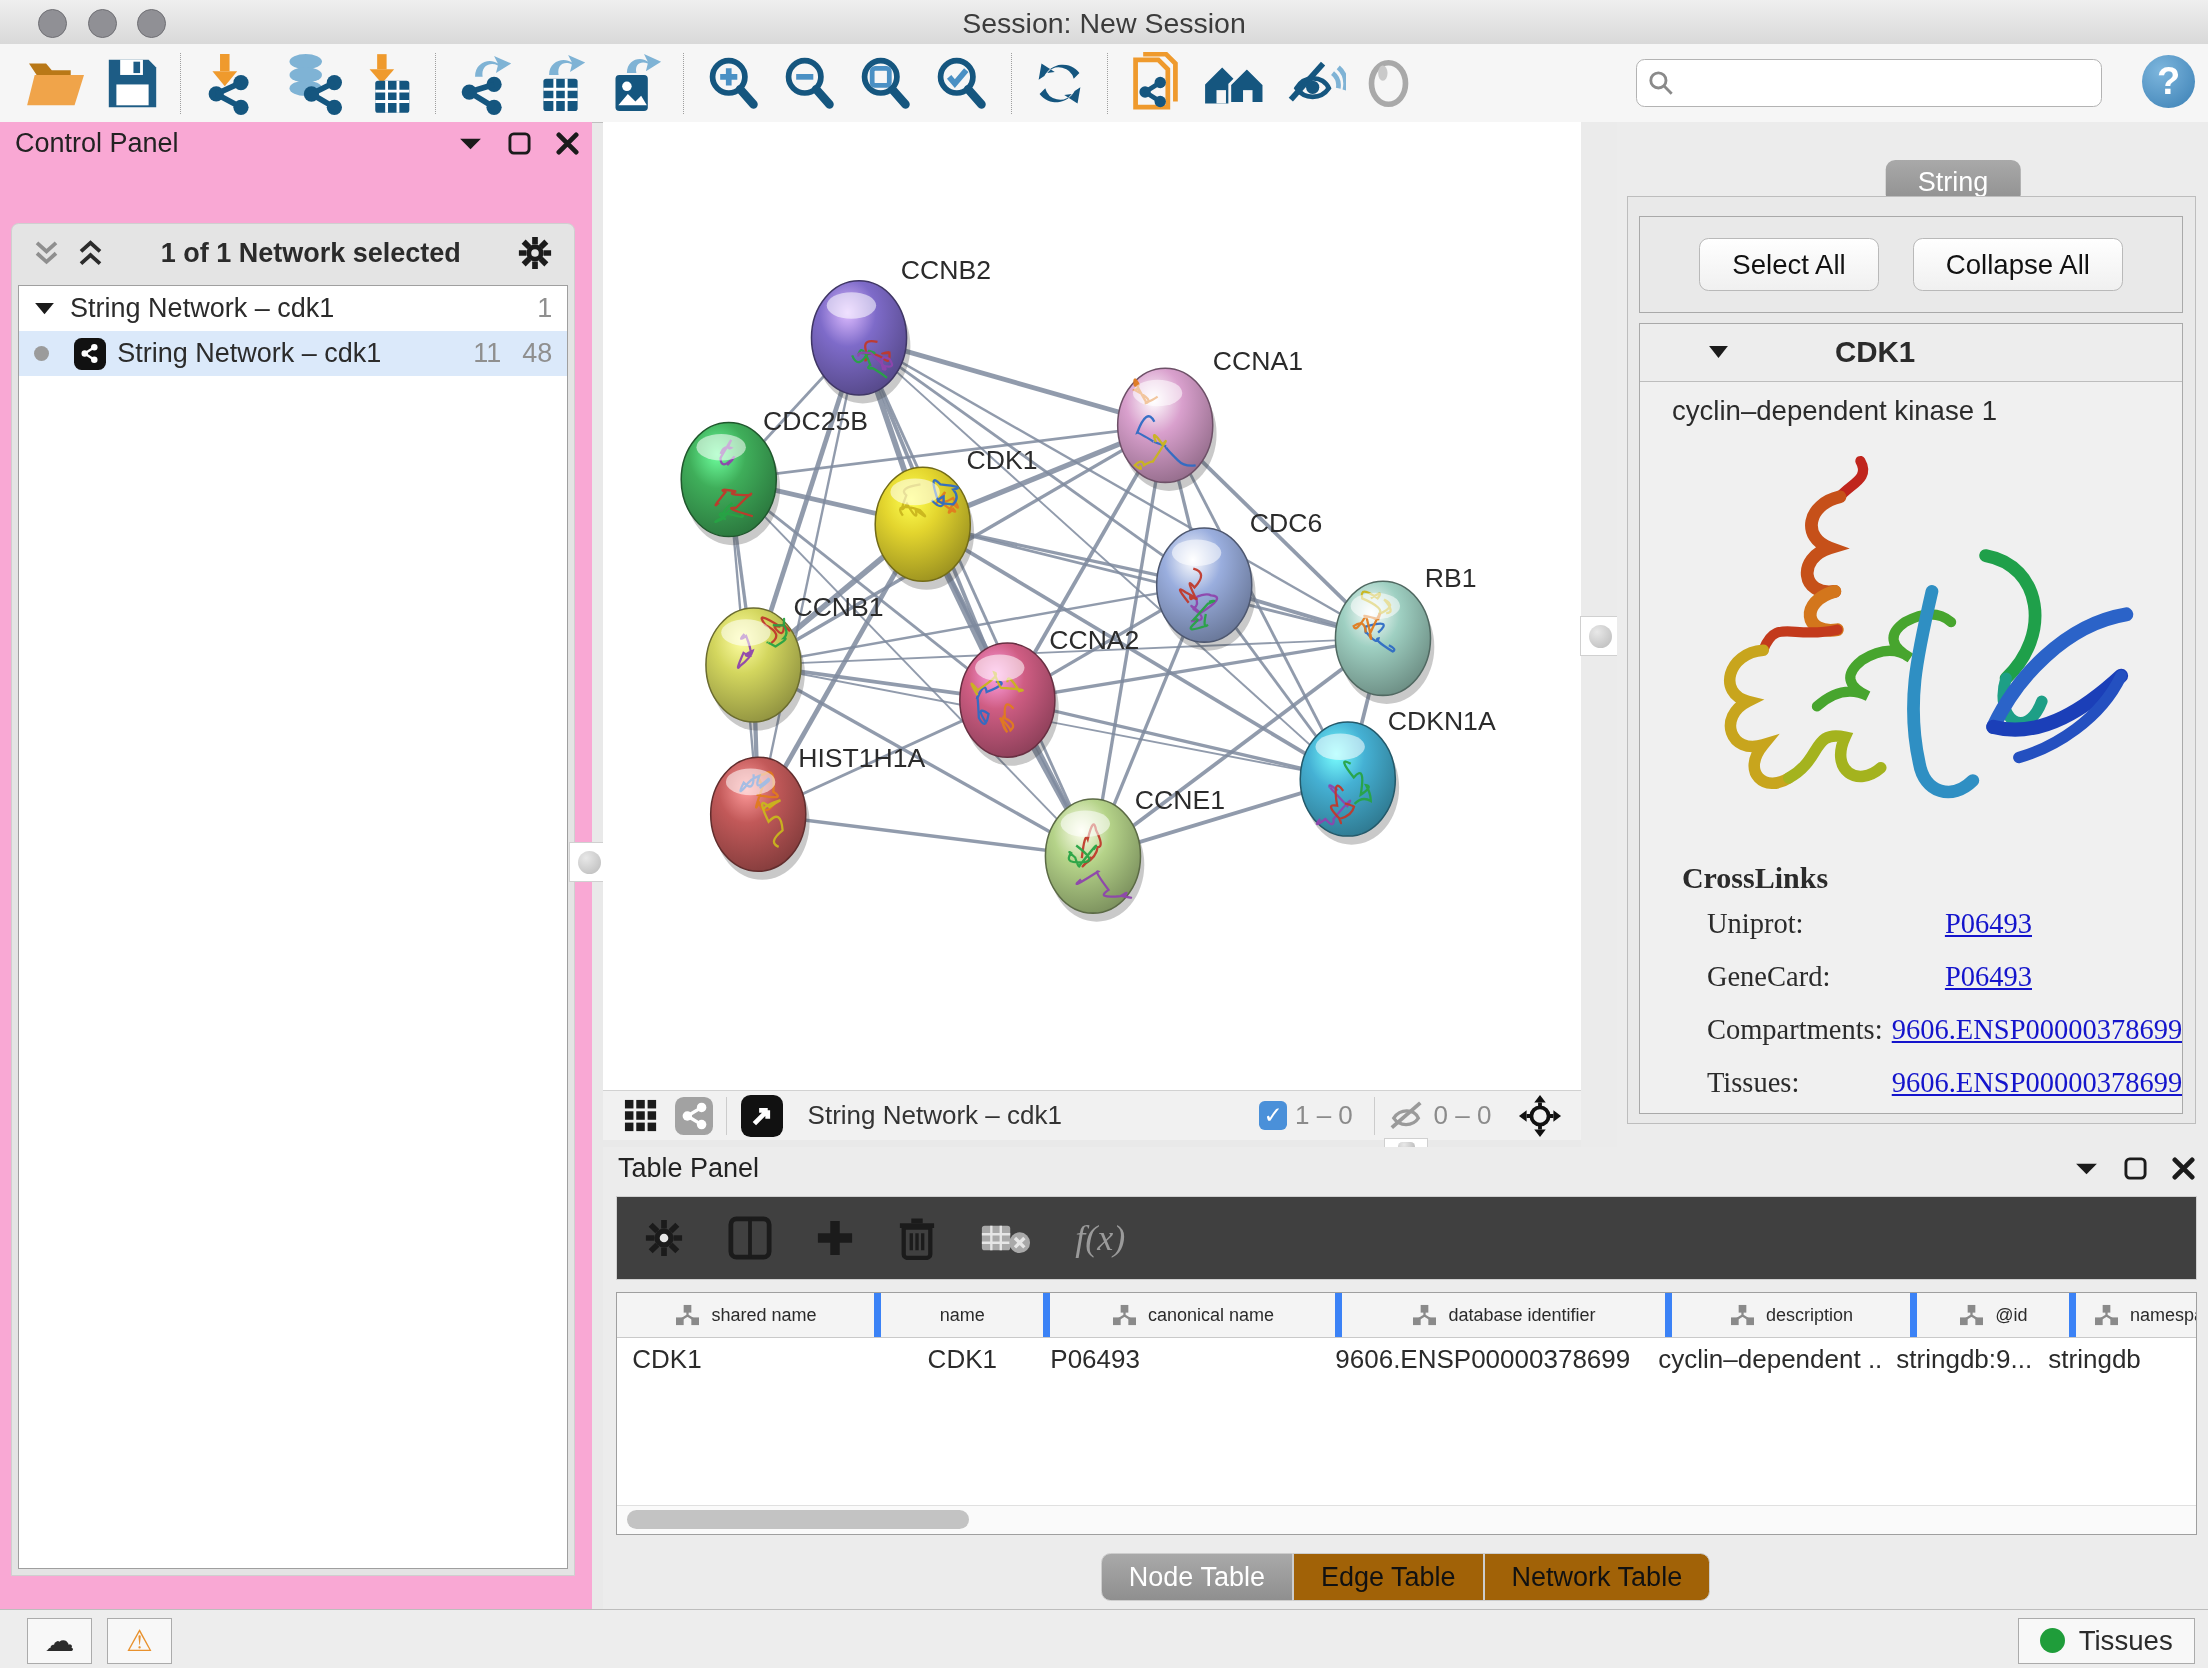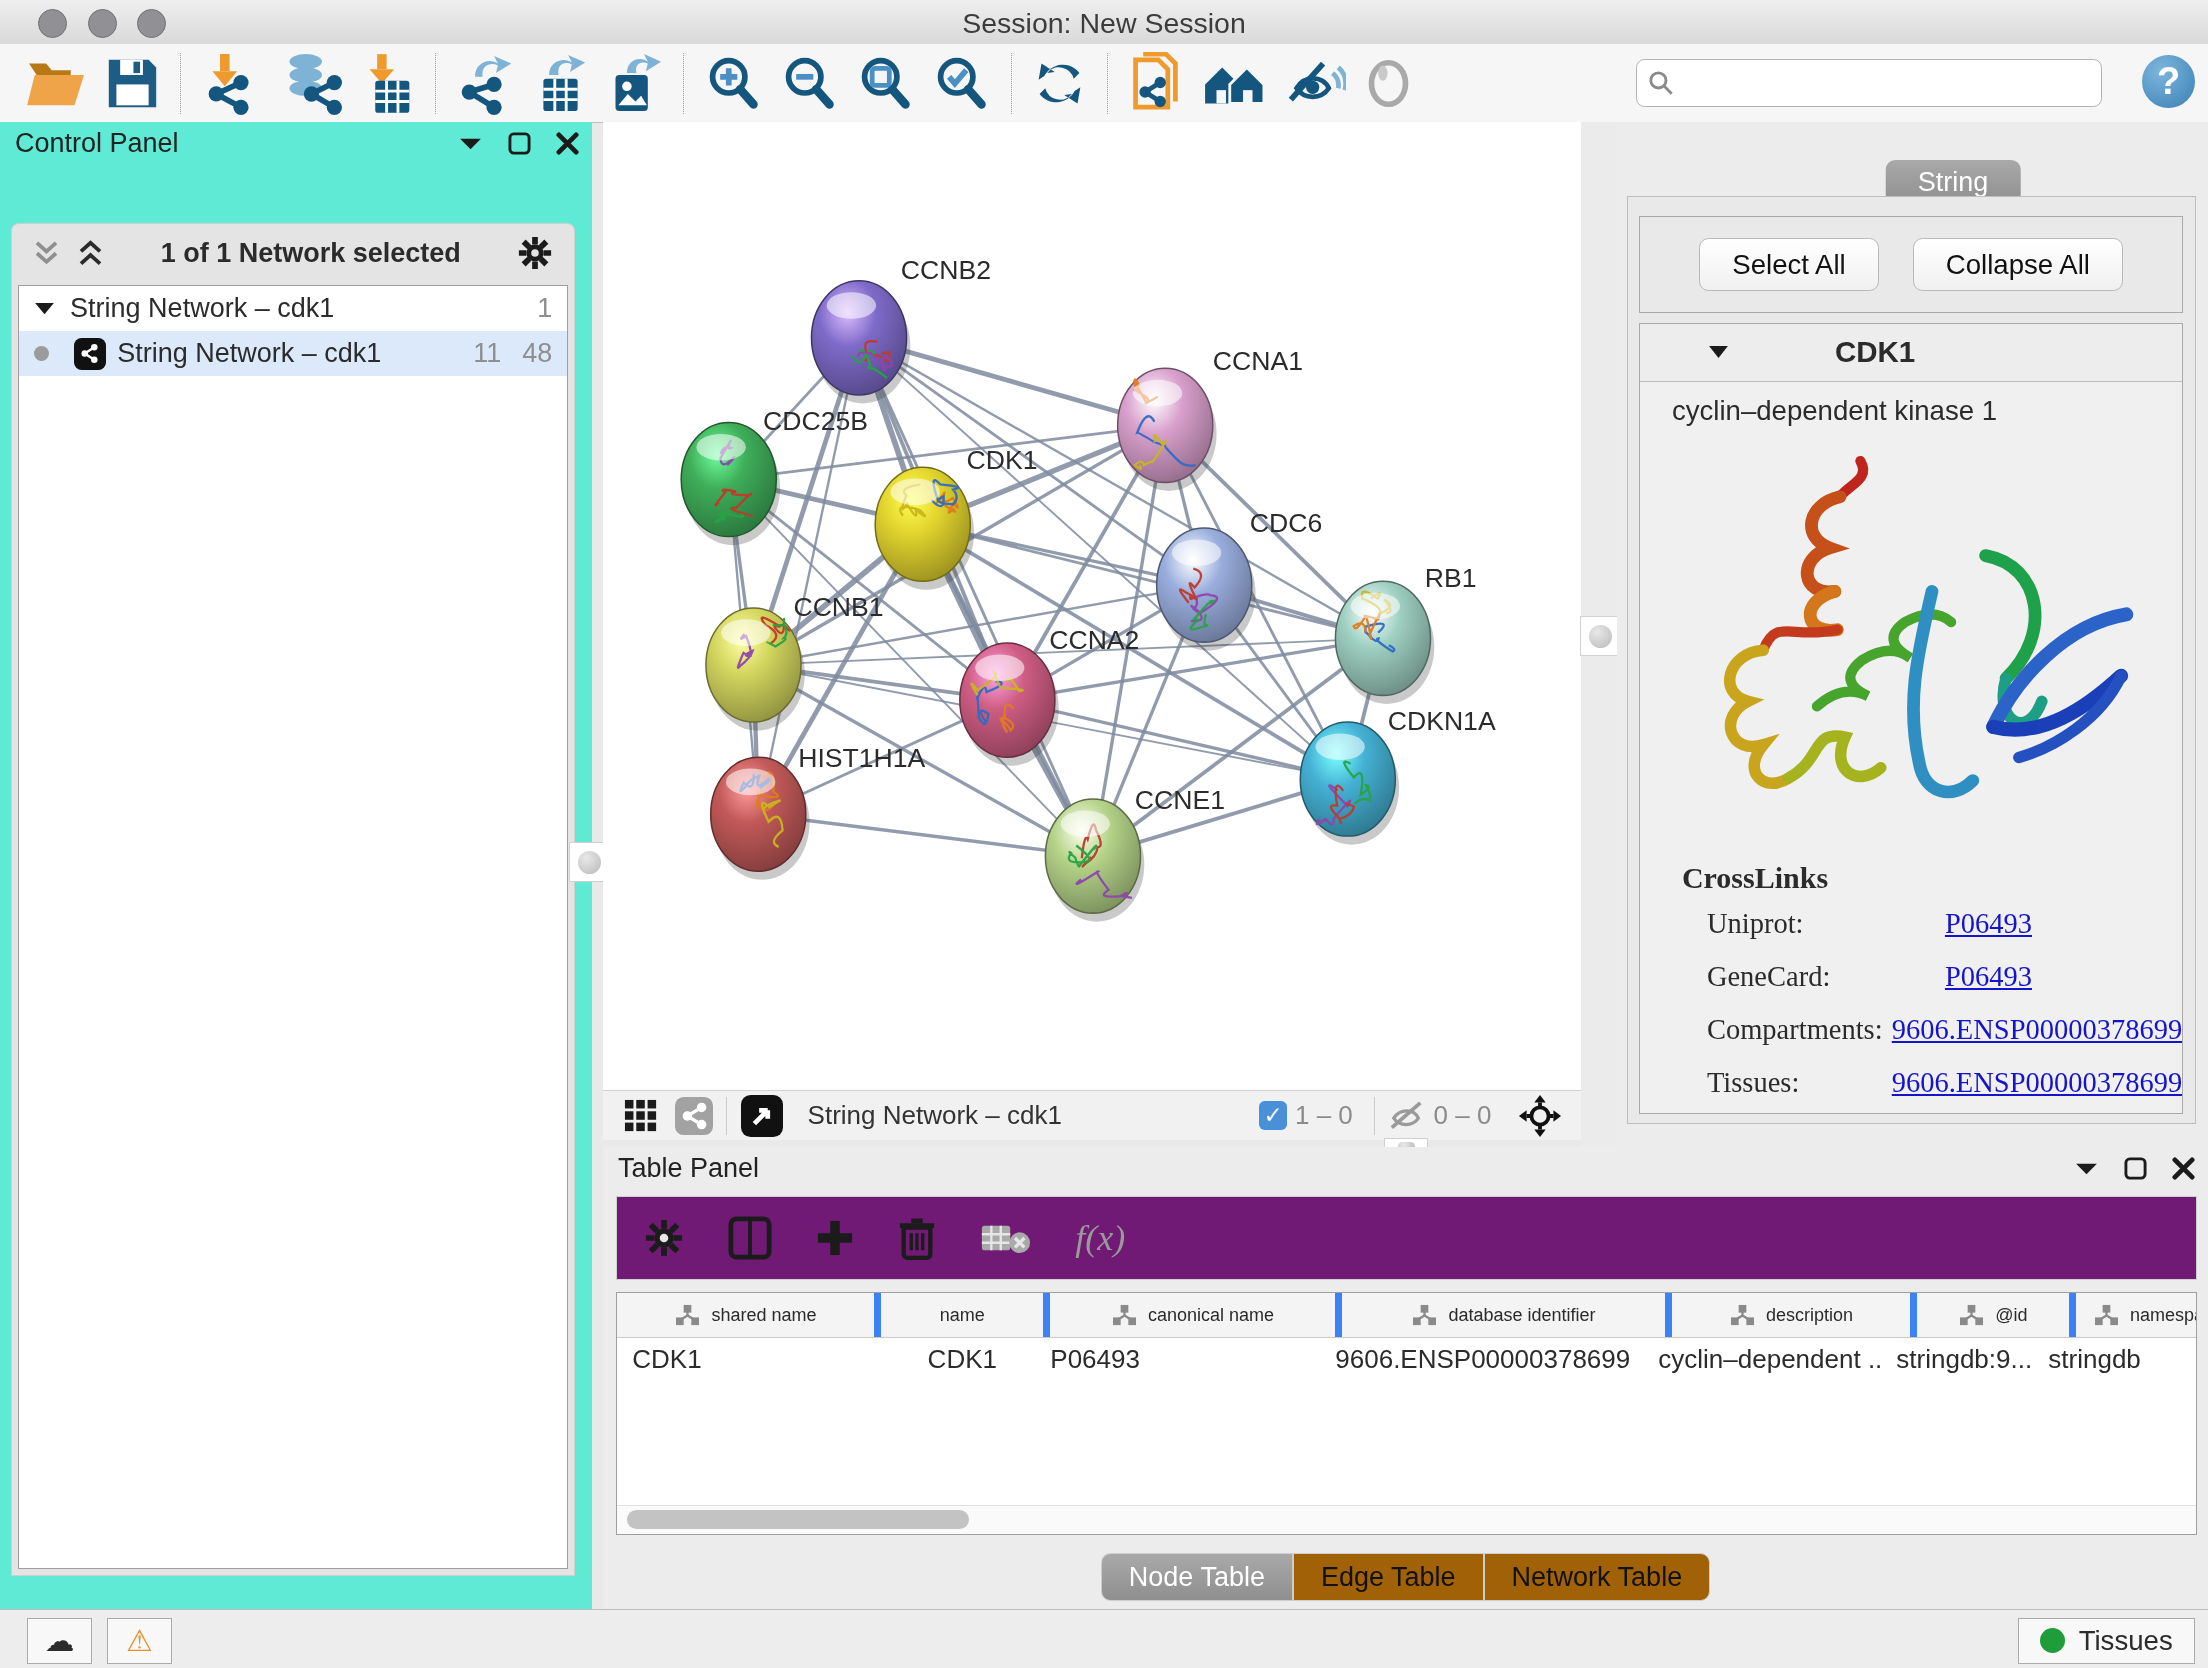--- a/index.html
+++ b/index.html
@@ -22,21 +22,21 @@
   .tbtn{height:61px;display:flex;align-items:center;justify-content:center;margin:0 8.6px;}
   .tsep{width:0;height:61px;border-left:1.9px dotted #9f9f9f;margin:0 11.4px;}
   #search-wrap{position:absolute;left:1636px;top:59px;width:464px;height:46px;
     background:#fff;border:1.9px solid #b3b3b3;border-radius:8.6px;display:flex;align-items:center;}
   #search-input{border:none;outline:none;flex:1;font-size:25px;height:38px;background:transparent;}
   #help-btn{position:absolute;left:2142px;top:55px;width:53px;height:53px;border-radius:50%;
     background:radial-gradient(circle at 35% 30%,#7db6dd,#3a7fb4);color:#fff;font-size:38px;
     font-weight:bold;display:flex;align-items:center;justify-content:center;}
 
   
-  #control-panel{left:0;top:122px;width:592px;height:1488px;background:#5eead4;}
+  #control-panel{left:0;top:122px;width:592px;height:1488px;background:#f9a8d4;}
   .panel-head{display:flex;align-items:center;font-size:27px;color:#222;padding:5.7px 13.3px 1.9px 15px;}
   .panel-head .grow{flex:1;}
   .ph-ctl{margin-left:25px;color:#1b1b1b;}
   .tabrow{display:flex;margin:9.5px 0 0 63px;}
   .tab{font-size:27px;padding:6.7px 28.5px;background:#fff;border:1px solid #c9c9c9;
        border-bottom:none;border-radius:9.5px 9.5px 0 0;color:#222;}
   .tab.sel{background:linear-gradient(#a9a9a9,#8f8f8f);color:#fff;}
   #cp-inner{position:absolute;left:11.4px;right:17px;top:101px;bottom:34px;
     background:#e4e4e4;border:1px solid #cfcfcf;border-radius:7.6px 7.6px 0 0;}
   #cp-subhead{display:flex;align-items:center;padding:11.4px 21px;font-size:27px;font-weight:bold;}
@@ -83,21 +83,21 @@
   #gene-name{font-size:29.5px;font-weight:bold;margin-left:105px;}
   #gene-desc{font-size:27.6px;padding:13.3px 0 5.7px 32px;}
   #crosslinks{font-family:"Liberation Serif",serif;padding:3.8px 0 0 42px;}
   #crosslinks h3{font-size:30px;margin:9.5px 0 13.3px 0;}
   .cl-row{display:flex;font-size:28.5px;margin:0 0 21px 25px;}
   .cl-label{width:238px;}
   .cl-link{color:#1414cc;text-decoration:underline;}
 
   
   #table-panel{left:603px;top:1147px;width:1605px;height:462px;background:#ececec;}
-  #tp-toolbar{position:absolute;left:13.3px;right:11.4px;top:49px;height:82px;background:#701a75;
+  #tp-toolbar{position:absolute;left:13.3px;right:11.4px;top:49px;height:82px;background:#404040;
     border:1px solid #d0d0d0;display:flex;align-items:center;gap:44px;padding-left:27px;}
   #fx-label{font-family:"Liberation Serif",serif;font-style:italic;font-size:36px;color:#9a9a9a;}
   #tp-table{position:absolute;left:13.3px;right:11.4px;top:145px;bottom:74px;background:#fff;
     border:1px solid #9f9f9f;overflow:hidden;}
   #thead{display:flex;background:#f4f4f4;border-bottom:1px solid #c9c9c9;height:44px;}
   .th{display:flex;align-items:center;justify-content:center;gap:11.4px;font-size:18px;
      border-right:7px solid #3b82f6;overflow:hidden;white-space:nowrap;flex:none;}
   #trow{display:flex;height:42px;font-size:26px;align-items:center;}
   .td{padding-left:15px;overflow:hidden;white-space:nowrap;flex:none;}
   #hscroll{position:absolute;left:0;right:0;bottom:0;height:28.5px;background:#fafafa;border-top:1px solid #e0e0e0;}

